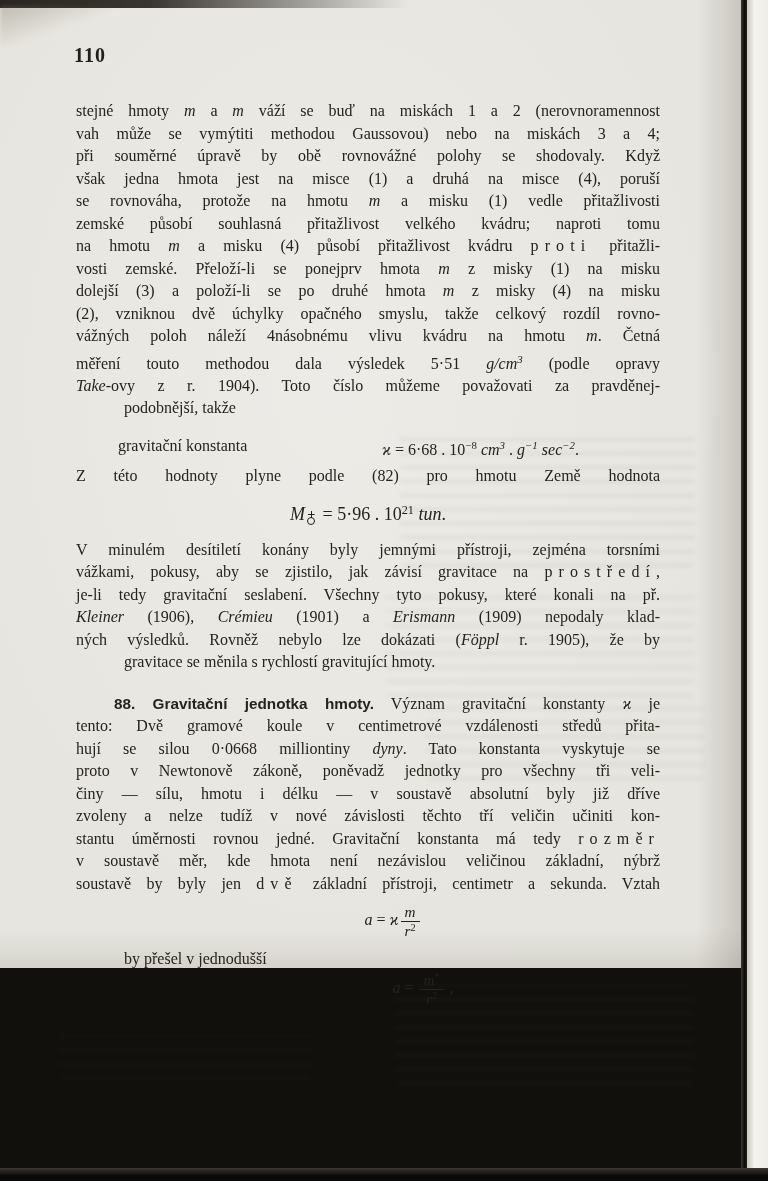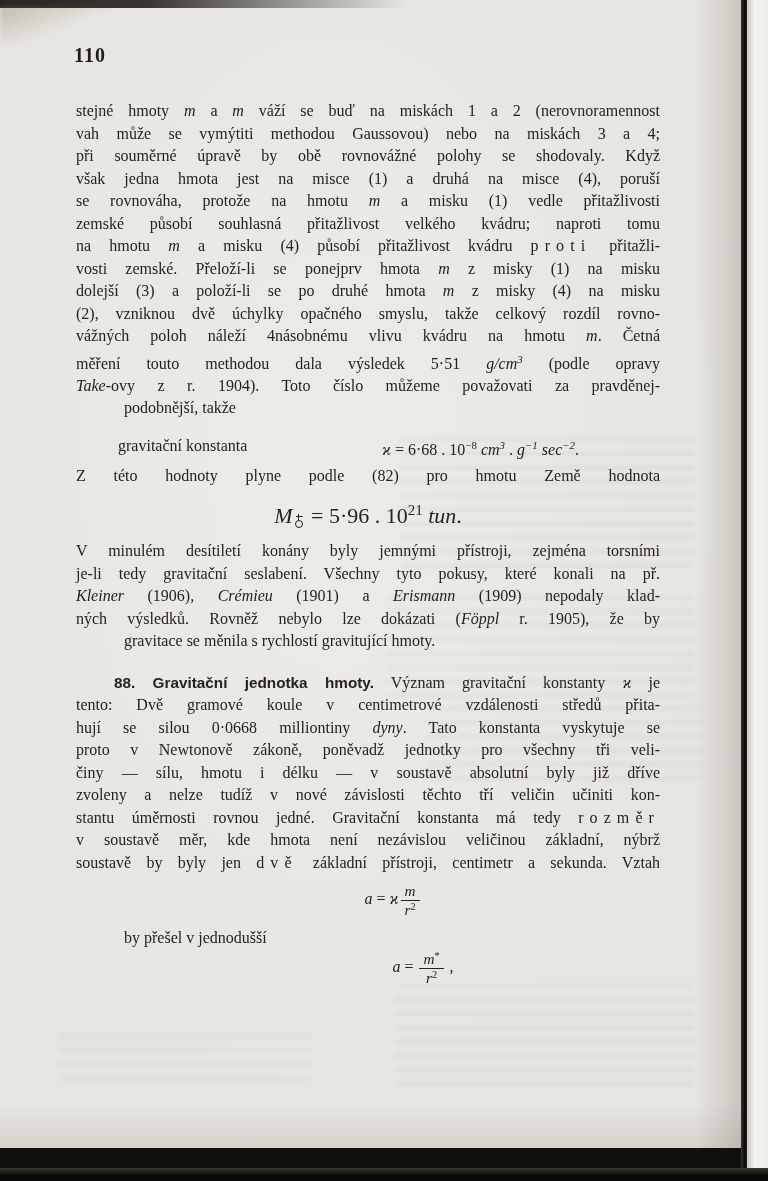--- a/index.html
+++ b/index.html
@@ -3,21 +3,21 @@
 <meta charset="utf-8">
 <style>
   html,body{margin:0;padding:0;}
   body{
     width:768px;height:1181px;position:relative;overflow:hidden;
     background:#12100d;
     font-family:"Liberation Serif","DejaVu Serif",serif;
   }
   
   .page{
-    position:absolute;left:0;top:0;width:741px;height:1148px;
+    position:absolute;left:0;top:0;width:741px;height:968px;
     background:
       radial-gradient(ellipse at 45% 40%, rgba(255,255,255,.25), rgba(0,0,0,0) 70%),
       linear-gradient(90deg, rgba(0,0,0,0) 94%, rgba(60,55,45,.18) 100%),
       linear-gradient(0deg, rgba(60,55,45,.10) 0%, rgba(0,0,0,0) 4%),
       #e7e5df;
     color:#26231d;
   }
   .edge-shadow-top{
     position:absolute;left:0;top:0;width:430px;height:8px;
     background:linear-gradient(90deg,#171512 0%,#2a2722 35%,rgba(42,39,34,0) 95%);
@@ -67,21 +67,21 @@
   .sp{letter-spacing:.38em;}
   .hb{font-family:"Liberation Sans","DejaVu Sans",sans-serif;font-weight:bold;font-size:15.3px;}
   .sup{font-size:.68em;vertical-align:.52em;letter-spacing:0;}
   
   .block-paragraph-continuation{margin-top:0;}
   .block-density-results{margin-top:12px;}
   .defrow{display:flex;line-height:27px;}
   .def-label{width:306px;padding-left:42px;box-sizing:border-box;}
   .def-formula{flex:1;}
   .block-earth-mass-intro{margin-top:3px;}
-  .block-earth-mass-formula{margin:11px 0 7px 0;text-align:center;font-size:22px;}
+  .block-earth-mass-formula{margin:11px 0 7px 0;text-align:center;font-size:18px;}
   .block-gravitation-experiments{margin-top:13px;}
   .block-section-79{margin-top:19px;}
   .block-section-79 .line:first-child{text-indent:38px;}
   .block-newton-law-formula{margin-top:9px;text-align:center;padding-left:50px;}
   .block-simplified-intro{margin-top:9px;}
   .block-simplified-formula{margin-top:1px;text-align:center;padding-left:110px;}
   .formula{color:#26231d;}
   
   .frac{display:inline-block;vertical-align:-.75em;text-align:center;font-size:.95em;margin:0 2px;}
   .frac .num{display:block;padding:0 4px 1px 4px;border-bottom:1.3px solid #26231d;line-height:1.05;}
@@ -136,20 +136,21 @@
           <span class="def-label">gravitační konstanta</span>
           <span class="def-formula formula"><span class="i">ϰ</span><span> = 6·68 . 10</span><span class="sup">−8</span><span> </span><span class="i">cm</span><span class="i sup">3</span><span> . </span><span class="i">g</span><span class="i sup">−1</span><span> </span><span class="i">sec</span><span class="i sup">−2</span><span>.</span></span>
         </div>
       </div>
       <div class="para block-earth-mass-intro">
         <div class="line"><span>Z této hodnoty plyne podle (82) pro hmotu Země hodnota</span></div>
       </div>
       <div class="formula block-earth-mass-formula"><span class="i">M</span><span class="earth"></span><span> = 5·96 . 10</span><span class="sup">21</span><span> </span><span class="i">tun</span><span>.</span></div>
       <div class="para block-gravitation-experiments">
         <div class="line"><span>V minulém desítiletí konány byly jemnými přístroji, zejména torsními</span></div>
+        <div class="line"><span>vážkami, pokusy, aby se zjistilo, jak závisí gravitace na </span><span class="sp">prostředí</span><span>,</span></div>
         <div class="line"><span>je-li tedy gravitační seslabení. Všechny tyto pokusy, které konali na př.</span></div>
         <div class="line"><span class="i">Kleiner</span><span> (1906), </span><span class="i">Crémieu</span><span> (1901) a </span><span class="i">Erismann</span><span> (1909) nepodaly klad-</span></div>
         <div class="line"><span>ných výsledků. Rovněž nebylo lze dokázati (</span><span class="i">Föppl</span><span> r. 1905), že by</span></div>
         <div class="line no-j"><span>gravitace se měnila s rychlostí gravitující hmoty.</span></div>
       </div>
       <div class="para block-section-79">
         <div class="line"><span class="hb">88. Gravitační jednotka hmoty.</span><span> Význam gravitační konstanty </span><span class="i">ϰ</span><span> je</span></div>
         <div class="line"><span>tento: Dvě gramové koule v centimetrové vzdálenosti středů přita-</span></div>
         <div class="line"><span>hují se silou 0·0668 milliontiny </span><span class="i">dyny</span><span>. Tato konstanta vyskytuje se</span></div>
         <div class="line"><span>proto v Newtonově zákoně, poněvadž jednotky pro všechny tři veli-</span></div>

